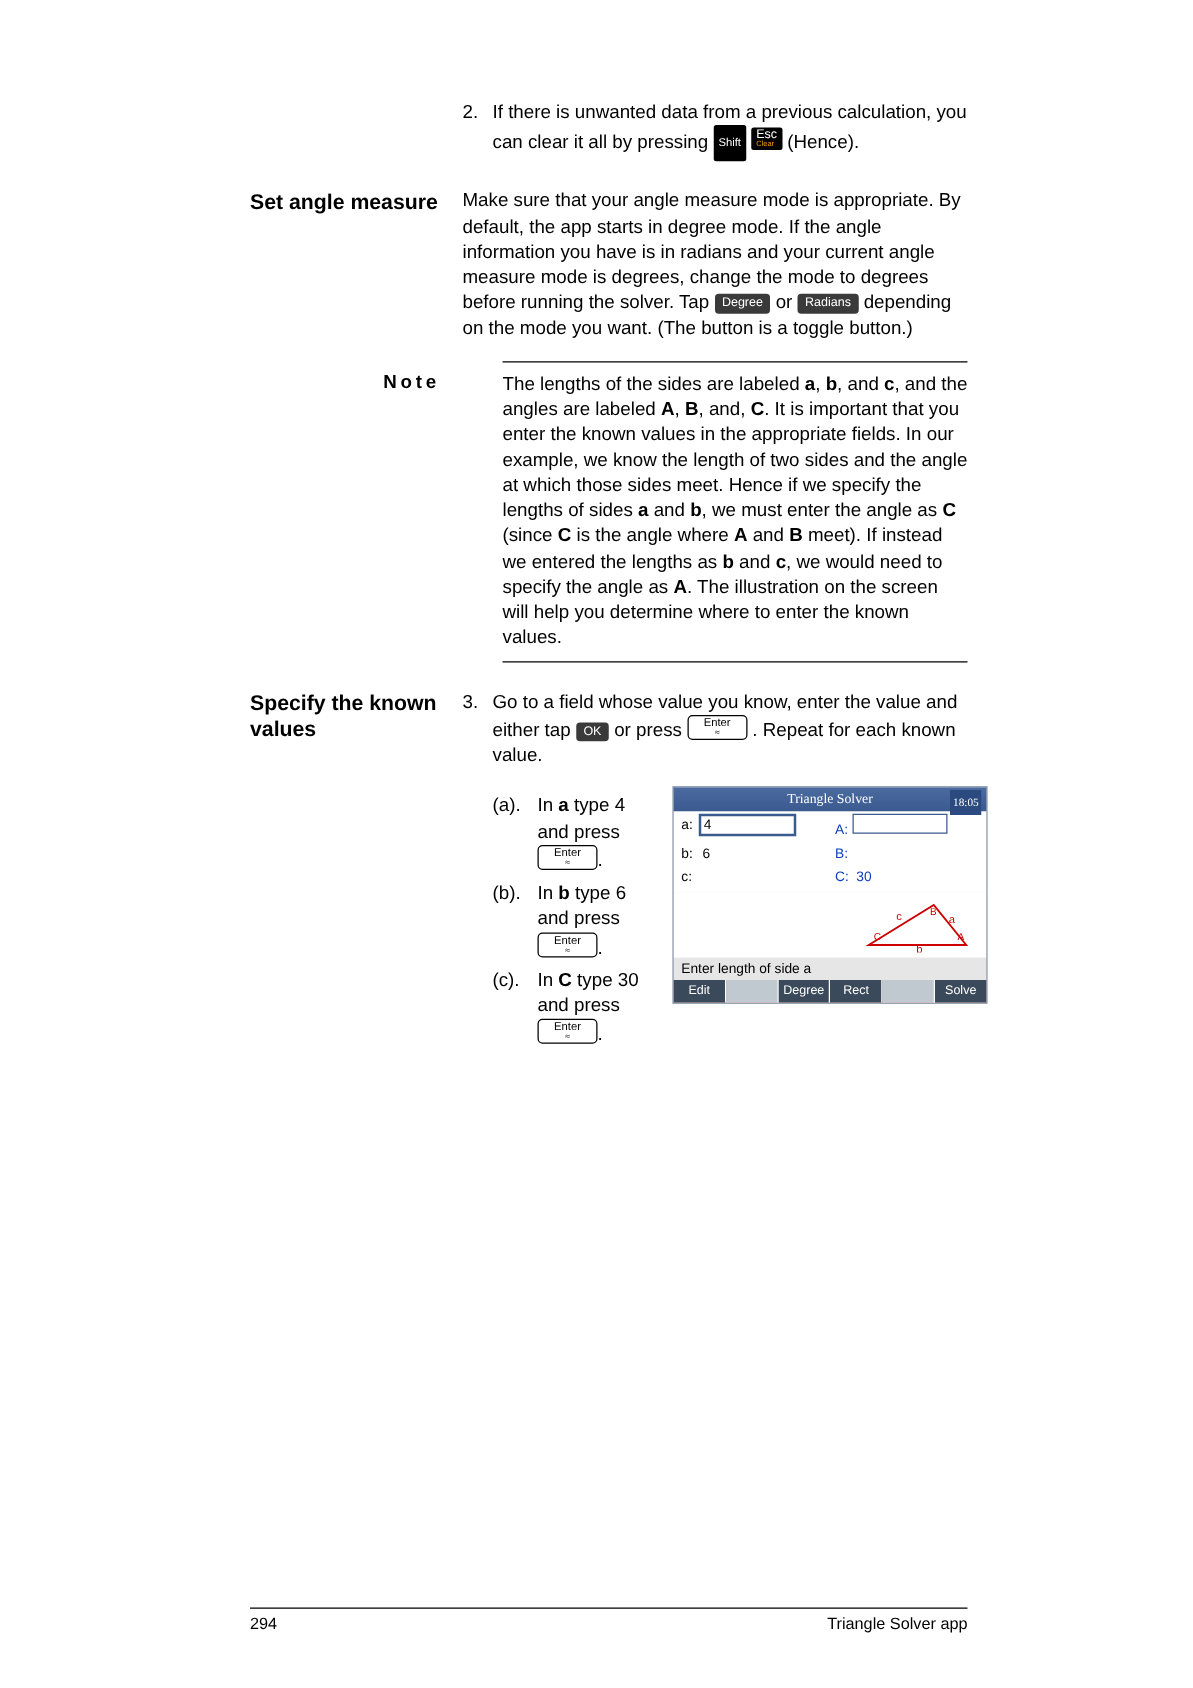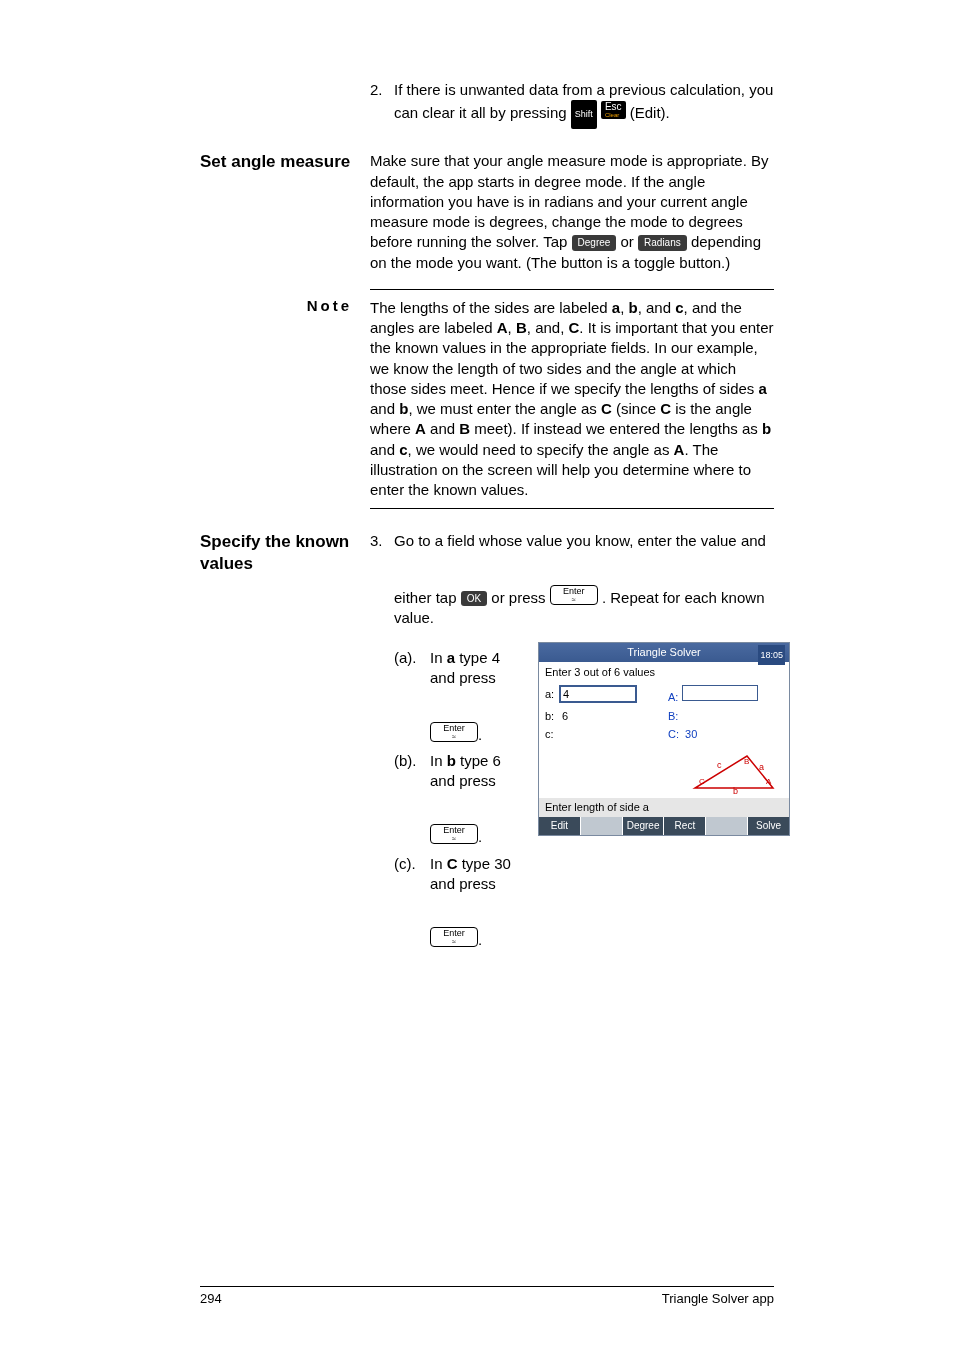--- a/index.html
+++ b/index.html
@@ -83,51 +83,52 @@
   .keyline {
     display: inline-block;
     border: 1px solid #000;
     border-radius: 4px;
     font-size: 9px;
     padding: 1px 10px;
     vertical-align: 1px;
     line-height: 1.1;
     text-align: center;
     min-width: 26px;
-    margin-top: 33px;
   }
   .soft {
     display: inline-block;
     background: #3a3a3a;
     color: #fff;
     font-size: 10px;
     padding: 1px 6px;
     border-radius: 3px;
     vertical-align: 1px;
   }
   .note-block {
     border-top: 1px solid #000;
     border-bottom: 1px solid #000;
     padding: 8px 0;
+    margin-left: 32px;
   }
   
   .screenshot {
     width: 250px;
     border: 1px solid #7a8aa0;
     font-family: Arial, sans-serif;
     font-size: 11px;
     background: #f0f0f0;
   }
   .ss-title {
     background: linear-gradient(#4a6aa0, #3a5a90);
     color: #fff;
     text-align: center;
     padding: 2px 4px;
     position: relative;
     font-size: 11px;
+    font-family: Liberation Serif, serif;
   }
   .ss-time {
     position: absolute;
     right: 4px;
     top: 2px;
     font-size: 9px;
     background: #2a4a80;
     padding: 4px 2px;
   }
   .ss-sub {
@@ -216,21 +217,21 @@
       <ol class="numlist">
           <li>
         <span class="marker">2.</span>
         <span>
           <span>If there is unwanted data from a previous calculation, you can clear it all by pressing </span>
           <span class="key">Shift</span>
           <span class="key" style="padding:1px 4px;">
             <span style="display:block;font-size:10px;line-height:1;">Esc</span>
             <span style="display:block;font-size:6px;line-height:1;color:#f0a000;">Clear</span>
           </span>
-          <span> (Edit).</span>
+          <span> (Hence).</span>
         </span>
       </li>
         </ol>
     </div>
   </div>
 
   <div class="row">
     <div class="leftcol">
       <div class="heading">Set angle measure</div>
     </div>
@@ -306,21 +307,20 @@
                   </span>
                 </li>
               </ul>
             </div>
 
             <div class="screenshot">
               <div class="ss-title">
                 <span>Triangle Solver</span>
                 <span class="ss-time">18:05</span>
               </div>
-              <div class="ss-sub">Enter 3 out of 6 values</div>
               <div class="ss-grid">
                 <div><span class="lab">a:</span><span class="ss-input sel">4</span></div>
                 <div><span class="lab ss-blue">A:</span><span class="ss-input"></span></div>
                 <div><span class="lab">b:</span> <span>6</span></div>
                 <div><span class="lab ss-blue">B:</span></div>
                 <div><span class="lab">c:</span></div>
                 <div><span class="lab ss-blue">C:</span> <span class="ss-blue">30</span></div>
               </div>
               <div class="ss-tri-area">
                 <svg class="tri-svg" width="90" height="44" viewBox="0 0 90 44">

